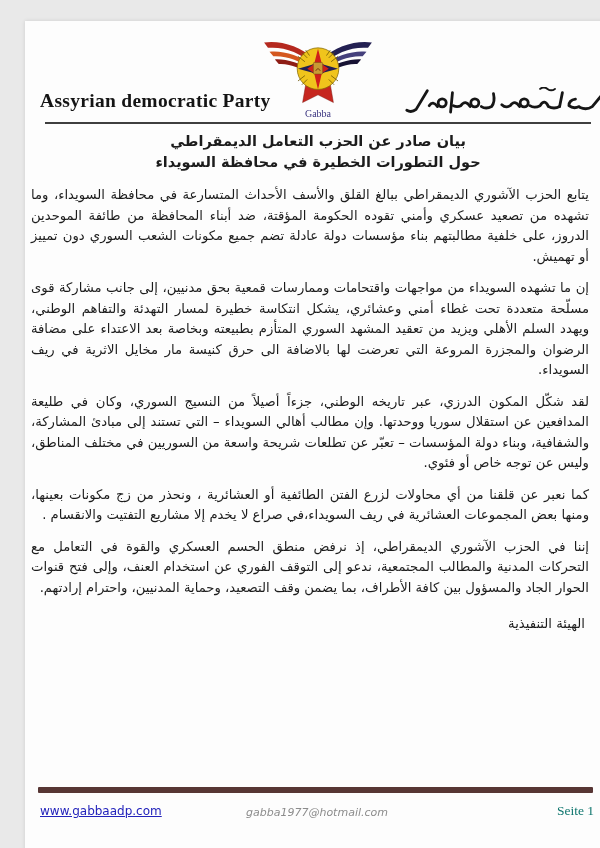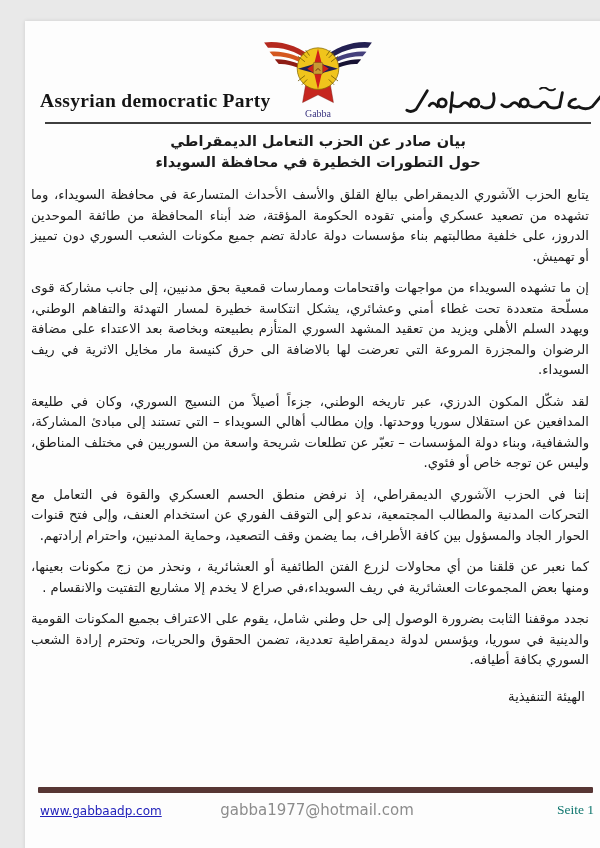--- a/index.html
+++ b/index.html
@@ -19,24 +19,24 @@
   .title{margin-top:7px;text-align:center;font-weight:bold;font-size:14.5px;line-height:21px;direction:rtl;}
   
   .bodytext{direction:rtl;padding:0 6px;margin-top:12px;font-size:13.2px;line-height:20.5px;
             text-align:justify;}
   .bodytext p{margin:0 16px 11px 0;}
   .closing{direction:rtl;margin-top:2px;padding:0 176px 0 6px;font-size:13.2px;line-height:20.5px;text-align:right;}
   .signature{direction:rtl;margin-top:16px;padding:0 26px 0 6px;font-size:13.2px;line-height:20.5px;text-align:right;}
   
   .footer{position:absolute;left:0;right:0;top:766px;}
   .footer-bar{margin:0 18px 0 13px;height:6px;background:#573634;border-radius:1px;}
-  .footer-row{display:flex;align-items:center;margin:7px 15px 0 15px;}
+  .footer-row{display:flex;align-items:flex-end;margin:7px 15px 0 15px;}
   .f-cell{flex:1;}
   .website{font-size:12px;color:#2323bb;text-decoration:underline;}
-  .email{font-size:15px;color:#8c8c8c;text-align:center;}
+  .email{font-size:11px;color:#8c8c8c;text-align:center;font-style:italic;}
   .pagenum{font-family:"Liberation Serif",serif;font-size:13.5px;color:#0f766e;text-align:right;padding-right:2px;}
 </style>
 </head>
 <body>
 
 <div class="screen">
   <div class="page">
 
     <div class="letterhead">
       <div class="party-en">Assyrian democratic Party</div>
@@ -106,23 +106,22 @@
 
     <div class="title" lang="ar">
       <div>بيان صادر عن الحزب التعامل الديمقراطي</div>
       <div>حول التطورات الخطيرة في محافظة السويداء</div>
     </div>
 
     <div class="bodytext" lang="ar">
       <p>يتابع الحزب الآشوري الديمقراطي ببالغ القلق والأسف الأحداث المتسارعة في محافظة السويداء، وما تشهده من تصعيد عسكري وأمني تقوده الحكومة المؤقتة، ضد أبناء المحافظة من طائفة الموحدين الدروز، على خلفية مطالبتهم بناء مؤسسات دولة عادلة تضم جميع مكونات الشعب السوري دون تمييز أو تهميش.</p>
       <p>إن ما تشهده السويداء من مواجهات واقتحامات وممارسات قمعية بحق مدنيين، إلى جانب مشاركة قوى مسلّحة متعددة تحت غطاء أمني وعشائري، يشكل انتكاسة خطيرة لمسار التهدئة والتفاهم الوطني، ويهدد السلم الأهلي ويزيد من تعقيد المشهد السوري المتأزم بطبيعته وبخاصة بعد الاعتداء على مضافة الرضوان والمجزرة المروعة التي تعرضت لها بالاضافة الى حرق كنيسة مار مخايل الاثرية في ريف السويداء.</p>
       <p>لقد شكّل المكون الدرزي، عبر تاريخه الوطني، جزءاً أصيلاً من النسيج السوري، وكان في طليعة المدافعين عن استقلال سوريا ووحدتها. وإن مطالب أهالي السويداء – التي تستند إلى مبادئ المشاركة، والشفافية، وبناء دولة المؤسسات – تعبّر عن تطلعات شريحة واسعة من السوريين في مختلف المناطق، وليس عن توجه خاص أو فئوي.</p>
+      <p>كما نعبر عن قلقنا من أي محاولات لزرع الفتن الطائفية أو العشائرية ، ونحذر من زج مكونات بعينها، ومنها بعض المجموعات العشائرية في ريف السويداء،في صراع لا يخدم إلا مشاريع التفتيت والانقسام .</p>
       <p>إننا في الحزب الآشوري الديمقراطي، إذ نرفض منطق الحسم العسكري والقوة في التعامل مع التحركات المدنية والمطالب المجتمعية، ندعو إلى التوقف الفوري عن استخدام العنف، وإلى فتح قنوات الحوار الجاد والمسؤول بين كافة الأطراف، بما يضمن وقف التصعيد، وحماية المدنيين، واحترام إرادتهم.</p>
-      <p>كما نعبر عن قلقنا من أي محاولات لزرع الفتن الطائفية أو العشائرية ، ونحذر من زج مكونات بعينها، ومنها بعض المجموعات العشائرية في ريف السويداء،في صراع لا يخدم إلا مشاريع التفتيت والانقسام .</p>
-      <p>نجدد موقفنا الثابت بضرورة الوصول إلى حل وطني شامل، يقوم على الاعتراف بجميع المكونات القومية والدينية في سوريا، ويؤسس لدولة ديمقراطية تعددية، تضمن الحقوق والحريات، وتحترم إرادة الشعب السوري بكافة أطيافه.</p>
     </div>
 
 
     <div class="signature" lang="ar">
       <div>الهيئة التنفيذية</div>
     </div>
 
     <div class="footer">
       <div class="footer-bar"></div>
       <div class="footer-row">

